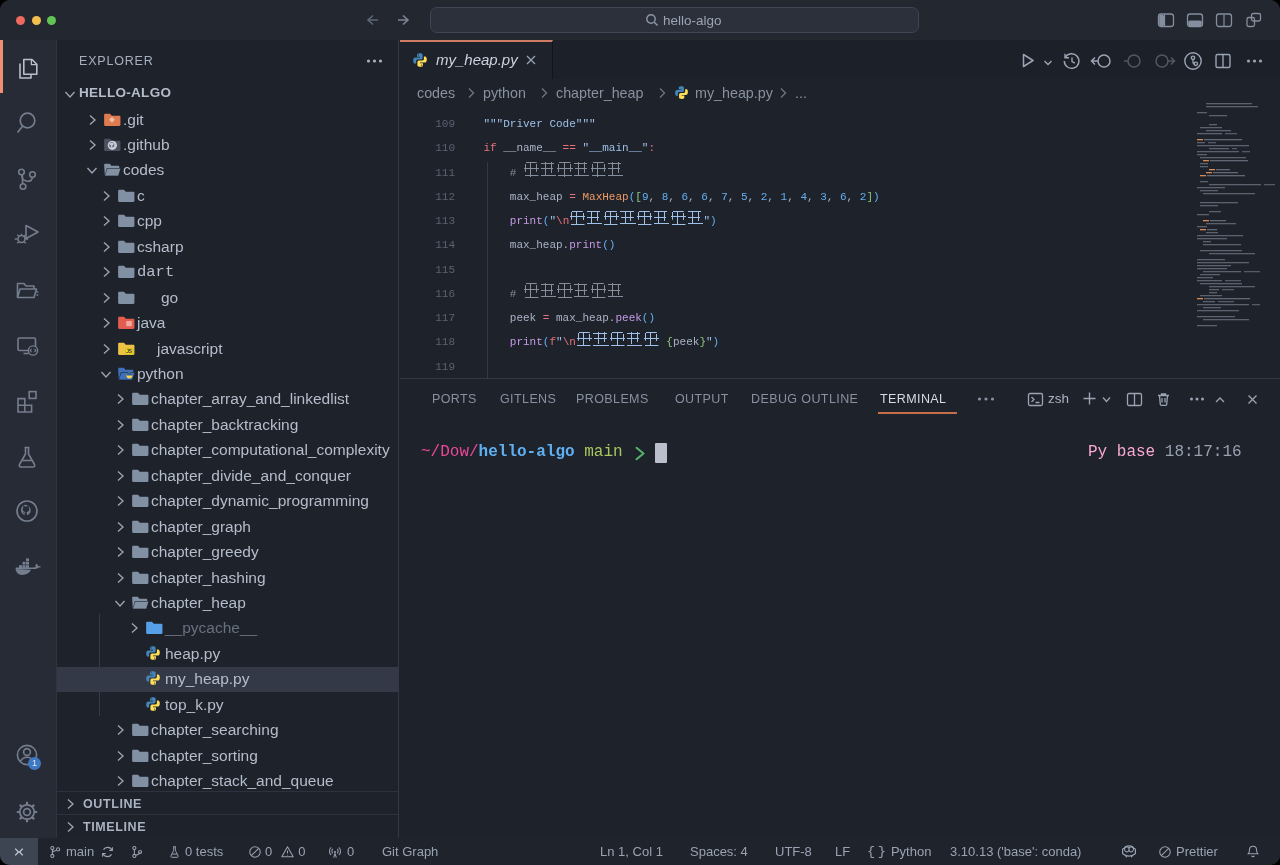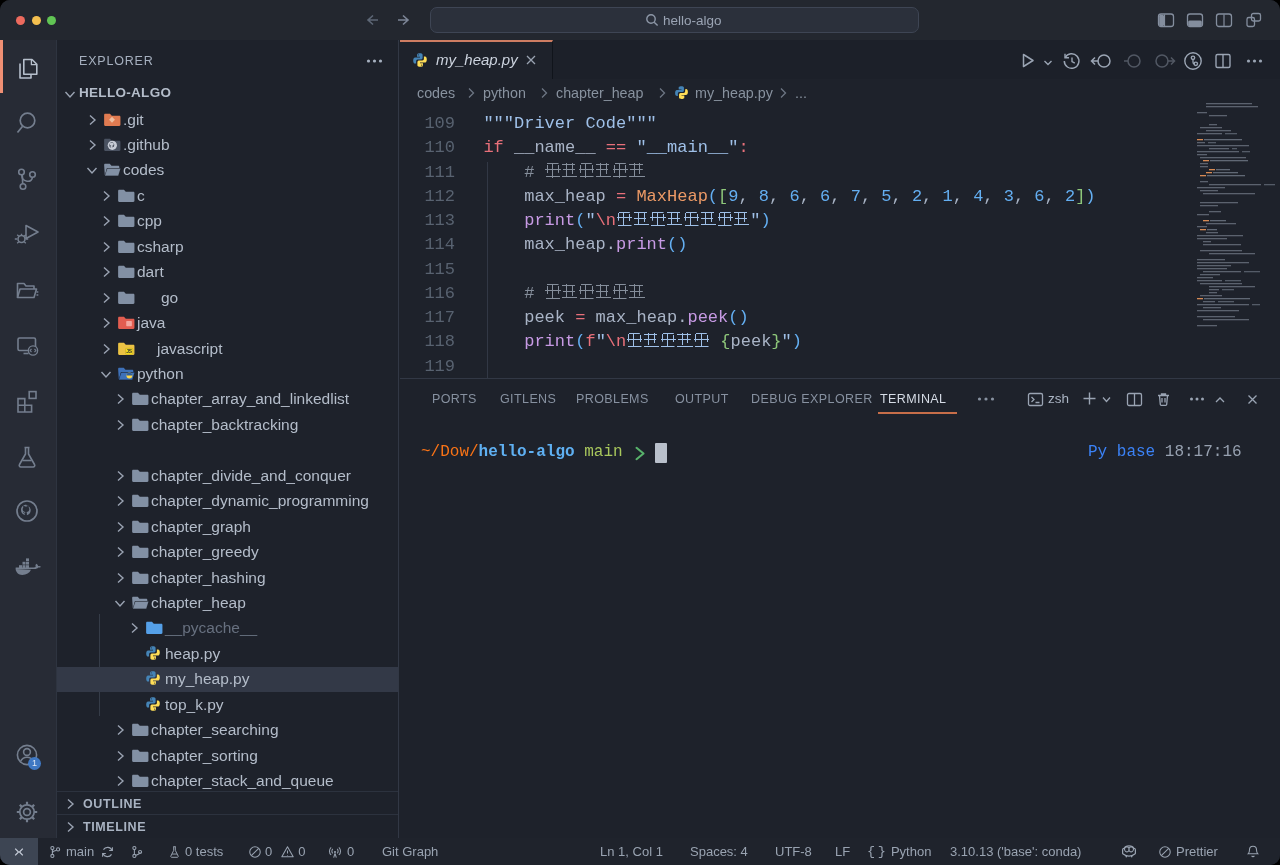--- a/index.html
+++ b/index.html
@@ -16,21 +16,21 @@
   .lbl { position:absolute; top:3.5px; white-space:nowrap; }
   .chev { position:absolute; top:5.5px; width:14px; height:14px; }
   .ficon { position:absolute; top:3.5px; width:18px; height:18px; }
   .sel { background:#333947; }
   .sect { position:absolute; left:0; width:341px; border-top:1px solid #2c323e;
           color:#a9b3c2; font-weight:bold; font-size:12.5px; letter-spacing:0.6px; }
   .tabstrip { position:absolute; left:400px; top:40px; width:880px; height:39px; background:#1c2029; }
   .tab { position:absolute; left:0px; top:0px; width:153px; height:39px; background:#1e222b; border-top:2px solid #ce7d62; border-right:1px solid #10141b; }
   .breadcrumbs { position:absolute; left:400px; top:79px; width:880px; height:28px; color:#88929f; font-size:14.3px; }
   .code { position:absolute; left:400px; top:112px; width:795px; height:270px; font-family:"Liberation Mono",monospace;
-          font-size:17px; line-height:24.25px; }
+          font-size:11px; line-height:24.25px; }
   .cr { position:absolute; left:0; width:795px; height:24.25px; white-space:pre; }
   .ln { position:absolute; left:0; width:55px; text-align:right; color:#586270; }
   .cl { position:absolute; left:83.4px; white-space:pre; color:#a9b4c6; }
   .red { color:#e8707a; } .orn { color:#ed9a66; } .blu { color:#64aff2; }
   .lav { color:#c79ae4; } .str { color:#9fc0e8; } .gry { color:#a9b4c6; }
   .cmt { color:#858e9b; } .grn { color:#8ec77a; }
   .cj { display:inline-block; width:15.2px; height:14.5px; margin:0 0.8px; vertical-align:-1px;
         background:
           linear-gradient(currentColor 0 0) 50% 0/72% 1.2px,
           linear-gradient(currentColor 0 0) 0 45%/100% 1.2px,
@@ -289,21 +289,21 @@
         </svg>
         <div class="lbl" style="left:80px;">csharp</div>
       </div>
       <div class="trow" style="top:219.6px">
         <svg class="chev" style="left:42px" viewBox="0 0 14 14" fill="none" stroke="#9aa3b2" stroke-width="1.4">
           <path d="M5 2.5 L10 7 L5 11.5"></path>
         </svg>
         <svg class="ficon" style="left:60px" viewBox="0 0 16 16">
           <path d="M1 3.5 c0-.6.4-1 1-1 h4.2 l1.6 1.8 h6.7 c.6 0 1 .4 1 1 v7 c0 .6-.4 1-1 1 H2 c-.6 0-1-.4-1-1 Z" fill="#8290a4"></path>
         </svg>
-        <div class="lbl" style="left:80px;">dart</div>
+        <div class="lbl" style="left:80px;font-family:Liberation Mono, monospace;">dart</div>
       </div>
       <div class="trow" style="top:245.1px">
         <svg class="chev" style="left:42px" viewBox="0 0 14 14" fill="none" stroke="#9aa3b2" stroke-width="1.4">
           <path d="M5 2.5 L10 7 L5 11.5"></path>
         </svg>
         <svg class="ficon" style="left:60px" viewBox="0 0 16 16">
           <path d="M1 3.5 c0-.6.4-1 1-1 h4.2 l1.6 1.8 h6.7 c.6 0 1 .4 1 1 v7 c0 .6-.4 1-1 1 H2 c-.6 0-1-.4-1-1 Z" fill="#8290a4"></path>
         </svg>
         <div class="lbl" style="left:80px;margin-left:24px;">go</div>
       </div>
@@ -350,20 +350,29 @@
         <div class="lbl" style="left:94px;">chapter_array_and_linkedlist</div>
       </div>
       <div class="trow" style="top:372.3px">
         <svg class="chev" style="left:56px" viewBox="0 0 14 14" fill="none" stroke="#9aa3b2" stroke-width="1.4">
           <path d="M5 2.5 L10 7 L5 11.5"></path>
         </svg>
         <svg class="ficon" style="left:74px" viewBox="0 0 16 16">
           <path d="M1 3.5 c0-.6.4-1 1-1 h4.2 l1.6 1.8 h6.7 c.6 0 1 .4 1 1 v7 c0 .6-.4 1-1 1 H2 c-.6 0-1-.4-1-1 Z" fill="#8290a4"></path>
         </svg>
         <div class="lbl" style="left:94px;">chapter_backtracking</div>
+      </div>
+      <div class="trow" style="top:397.8px">
+        <svg class="chev" style="left:56px" viewBox="0 0 14 14" fill="none" stroke="#9aa3b2" stroke-width="1.4">
+          <path d="M5 2.5 L10 7 L5 11.5"></path>
+        </svg>
+        <svg class="ficon" style="left:74px" viewBox="0 0 16 16">
+          <path d="M1 3.5 c0-.6.4-1 1-1 h4.2 l1.6 1.8 h6.7 c.6 0 1 .4 1 1 v7 c0 .6-.4 1-1 1 H2 c-.6 0-1-.4-1-1 Z" fill="#8290a4"></path>
+        </svg>
+        <div class="lbl" style="left:94px;">chapter_computational_complexity</div>
       </div>
       <div class="trow" style="top:423.2px">
         <svg class="chev" style="left:56px" viewBox="0 0 14 14" fill="none" stroke="#9aa3b2" stroke-width="1.4">
           <path d="M5 2.5 L10 7 L5 11.5"></path>
         </svg>
         <svg class="ficon" style="left:74px" viewBox="0 0 16 16">
           <path d="M1 3.5 c0-.6.4-1 1-1 h4.2 l1.6 1.8 h6.7 c.6 0 1 .4 1 1 v7 c0 .6-.4 1-1 1 H2 c-.6 0-1-.4-1-1 Z" fill="#8290a4"></path>
         </svg>
         <div class="lbl" style="left:94px;">chapter_divide_and_conquer</div>
       </div>
@@ -650,21 +659,21 @@
       <rect x="0" y="213.0" width="38" height="1.3" fill="#97a2b2" opacity="0.5"></rect>
       <rect x="6" y="216.0" width="46" height="1.3" fill="#97a2b2" opacity="0.5"></rect>
       <rect x="0" y="222.0" width="20" height="1.3" fill="#97a2b2" opacity="0.5"></rect>
     </svg>
     <div class="panel">
       <div class="abs" style="left:0;top:0;width:880px;height:1px;background:#323845;"></div>
       <div class="ptab" style="left:32px;">PORTS</div>
       <div class="ptab" style="left:100px;">GITLENS</div>
       <div class="ptab" style="left:176px;">PROBLEMS</div>
       <div class="ptab" style="left:275px;">OUTPUT</div>
-      <div class="ptab" style="left:351px;">DEBUG EXPLORER</div>
+      <div class="ptab" style="left:351px;">DEBUG OUTLINE</div>
       <div class="ptab" style="left:480px;color:#d6dce6;">TERMINAL</div>
       <div class="abs" style="left:478px;top:34px;width:79px;height:2px;background:#c76e49;"></div>
       <svg class="abs" style="left:577px;top:18px" width="20" height="6" viewBox="0 0 20 6">
         <circle cx="2.5" cy="3" r="1.6" fill="#8791a0"></circle>
         <circle cx="9" cy="3" r="1.6" fill="#8791a0"></circle>
         <circle cx="15.5" cy="3" r="1.6" fill="#8791a0"></circle>
       </svg>
       <svg class="abs" style="left:627px;top:13px" width="17" height="17" viewBox="0 0 17 17" fill="none" stroke="#9aa4b3" stroke-width="1.3">
         <rect x="1.5" y="2.5" width="14" height="12" rx="1.5"></rect>
         <path d="M4.5 6 L7 8.5 L4.5 11 M8.5 11.5 h4"></path>
@@ -688,26 +697,26 @@
         <circle cx="8" cy="3" r="1.5" fill="#9aa4b3"></circle>
         <circle cx="13.5" cy="3" r="1.5" fill="#9aa4b3"></circle>
       </svg>
       <svg class="abs" style="left:814px;top:16px" width="12" height="12" viewBox="0 0 12 12" fill="none" stroke="#9aa4b3" stroke-width="1.3">
         <path d="M2 8 L6 4 L10 8"></path>
       </svg>
       <svg class="abs" style="left:846px;top:15px" width="13" height="13" viewBox="0 0 13 13" fill="none" stroke="#9aa4b3" stroke-width="1.3">
         <path d="M2.5 2.5 L10.5 10.5 M10.5 2.5 L2.5 10.5"></path>
       </svg>
     </div>
-    <div class="abs mono" style="left:421px;top:443px;font-family:'Liberation Mono',monospace;font-size:16px;white-space:pre;"><span style="color:#f97316;">~/Dow/</span><span style="color:#5fb0f2;font-weight:bold;">hello-algo</span><span style="color:#a8c75c;"> main</span></div>
+    <div class="abs mono" style="left:421px;top:443px;font-family:'Liberation Mono',monospace;font-size:16px;white-space:pre;"><span style="color:#ec4899;">~/Dow/</span><span style="color:#5fb0f2;font-weight:bold;">hello-algo</span><span style="color:#a8c75c;"> main</span></div>
     <svg class="abs" style="left:634px;top:446px" width="12" height="15" viewBox="0 0 12 15" fill="none" stroke="#58b26b" stroke-width="2.1" stroke-linecap="round" stroke-linejoin="round">
       <path d="M2.5 1.8 L9.5 7.5 L2.5 13.2"></path>
     </svg>
     <div class="abs" style="left:655px;top:443px;width:12px;height:20px;background:#b9c0cb;border-radius:1px;"></div>
-    <div class="abs mono" style="left:1088px;top:443px;font-family:'Liberation Mono',monospace;font-size:16px;white-space:pre;"><span style="color:#3b82f6;">Py base </span><span style="color:#97a1b0;">18:17:16</span></div>
+    <div class="abs mono" style="left:1088px;top:443px;font-family:'Liberation Mono',monospace;font-size:16px;white-space:pre;"><span style="color:#f9a8d4;">Py base </span><span style="color:#97a1b0;">18:17:16</span></div>
     <div class="statusbar">
       <div class="abs" style="left:0;top:0;width:38px;height:27px;background:#3d4553;"></div>
       <svg class="abs" style="left:11px;top:6px" width="16" height="16" viewBox="0 0 16 16" fill="none" stroke="#c3cad6" stroke-width="1.3">
         <path d="M4.2 4.6 L7.5 8 L4.2 11.4 M11.8 4.6 L8.5 8 L11.8 11.4"></path>
       </svg>
       <div class="sitem" style="left:48px;"><svg width="14" height="14" viewBox="0 0 16 16" fill="none" stroke="#99a3b1" stroke-width="1.2" style="margin-right:4px;">
           <circle cx="5" cy="3.5" r="1.8"></circle>
           <circle cx="11.5" cy="5" r="1.8"></circle>
           <circle cx="5" cy="12.5" r="1.8"></circle>
           <path d="M5 5.3 V10.7 M5 9 c0 -2 2 -2.2 4.7 -2.7"></path>

